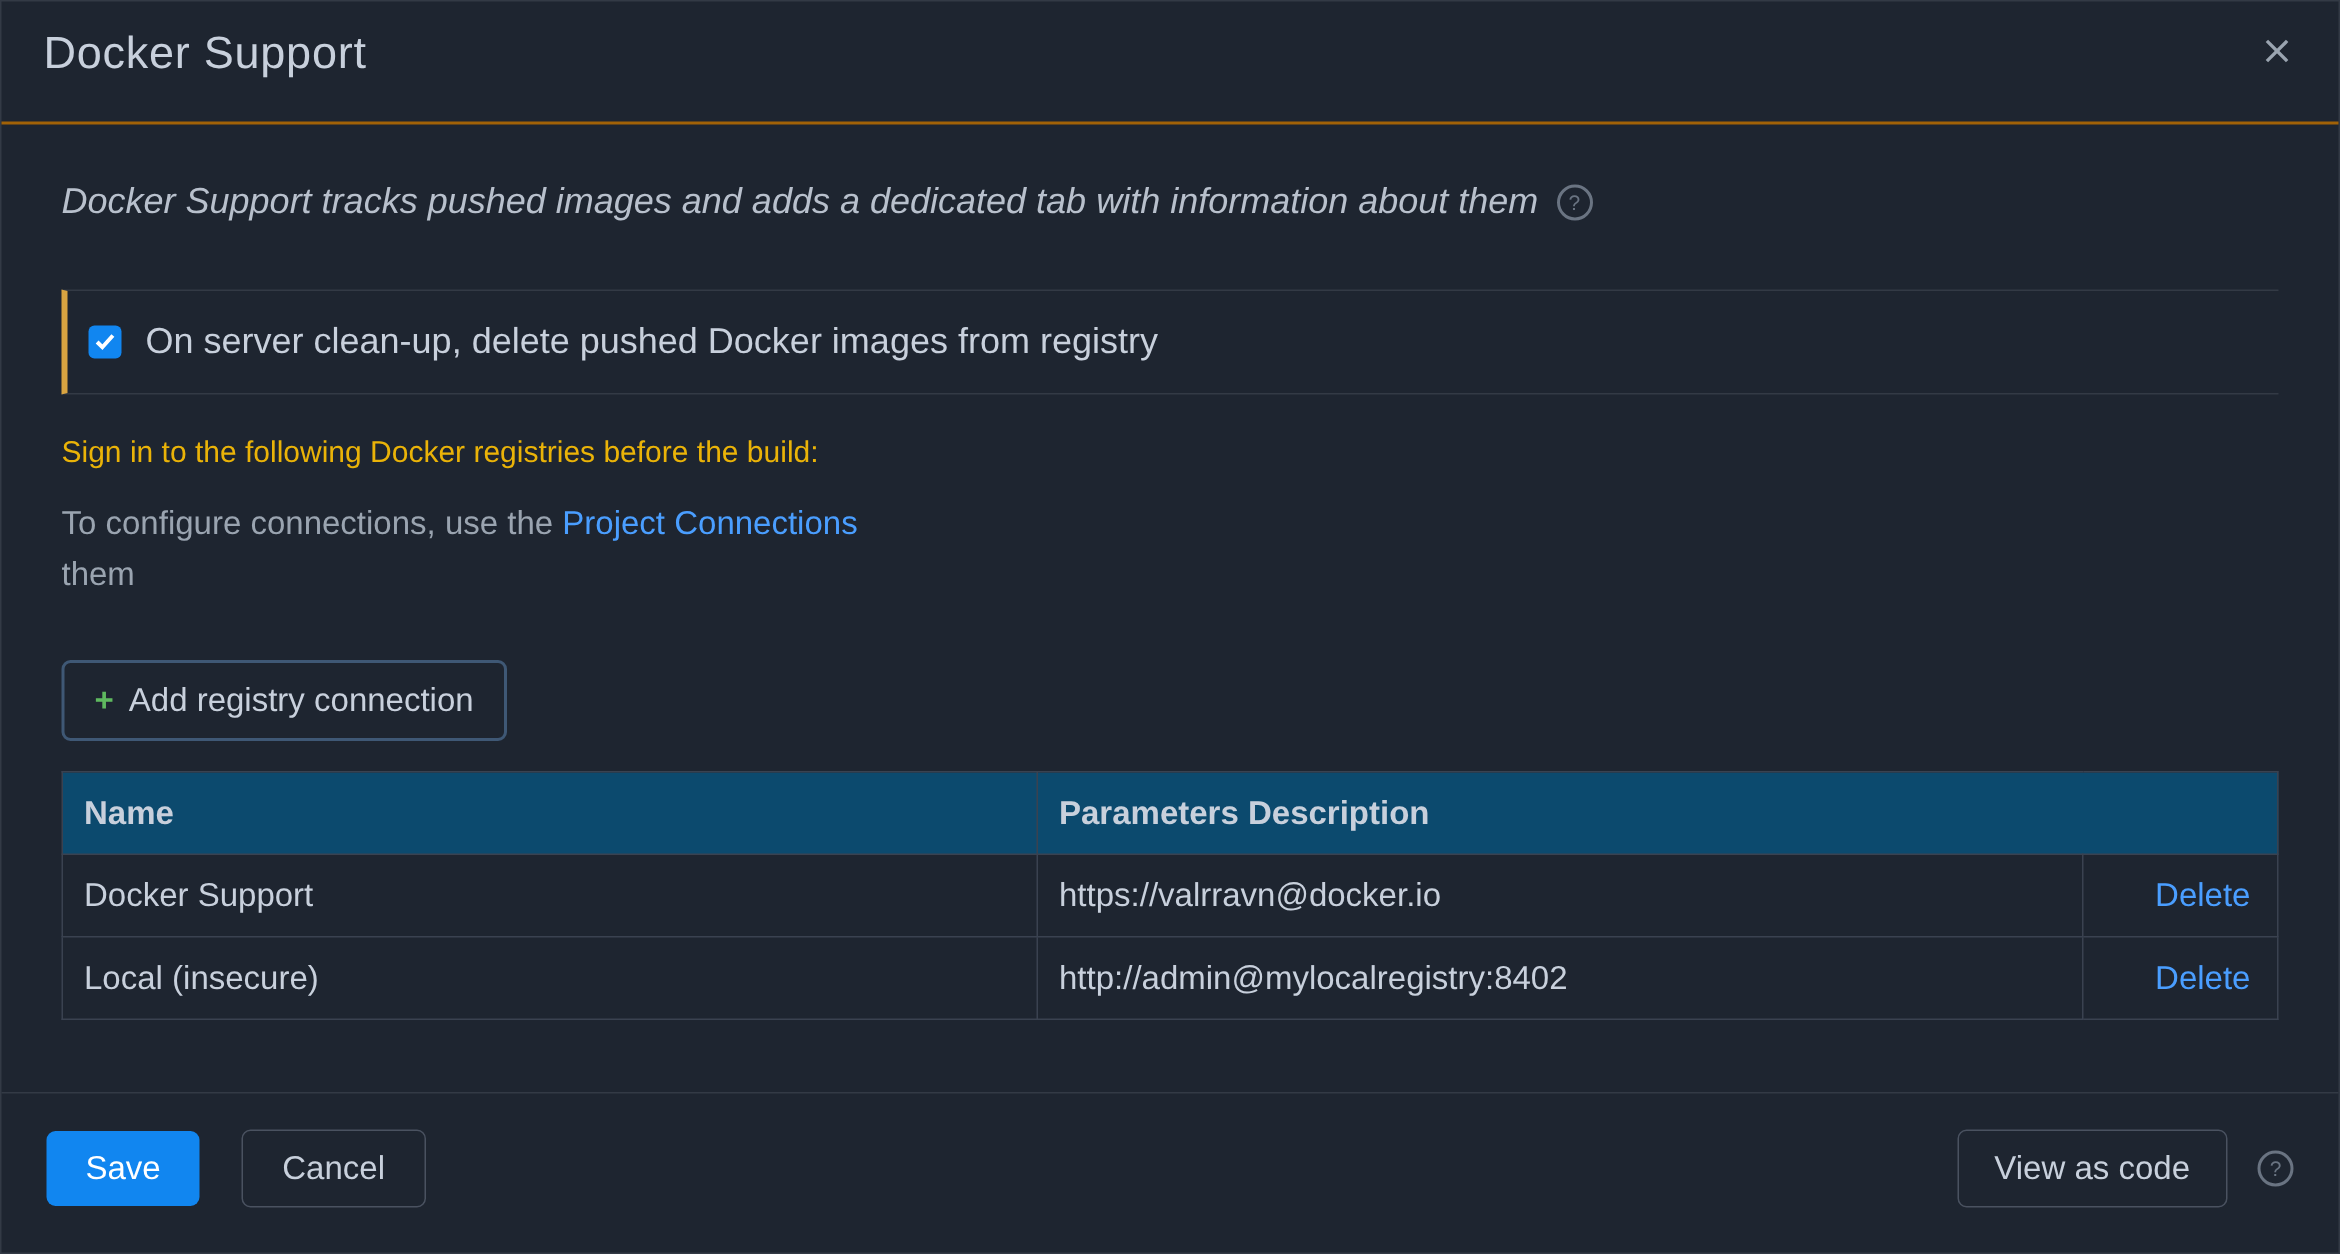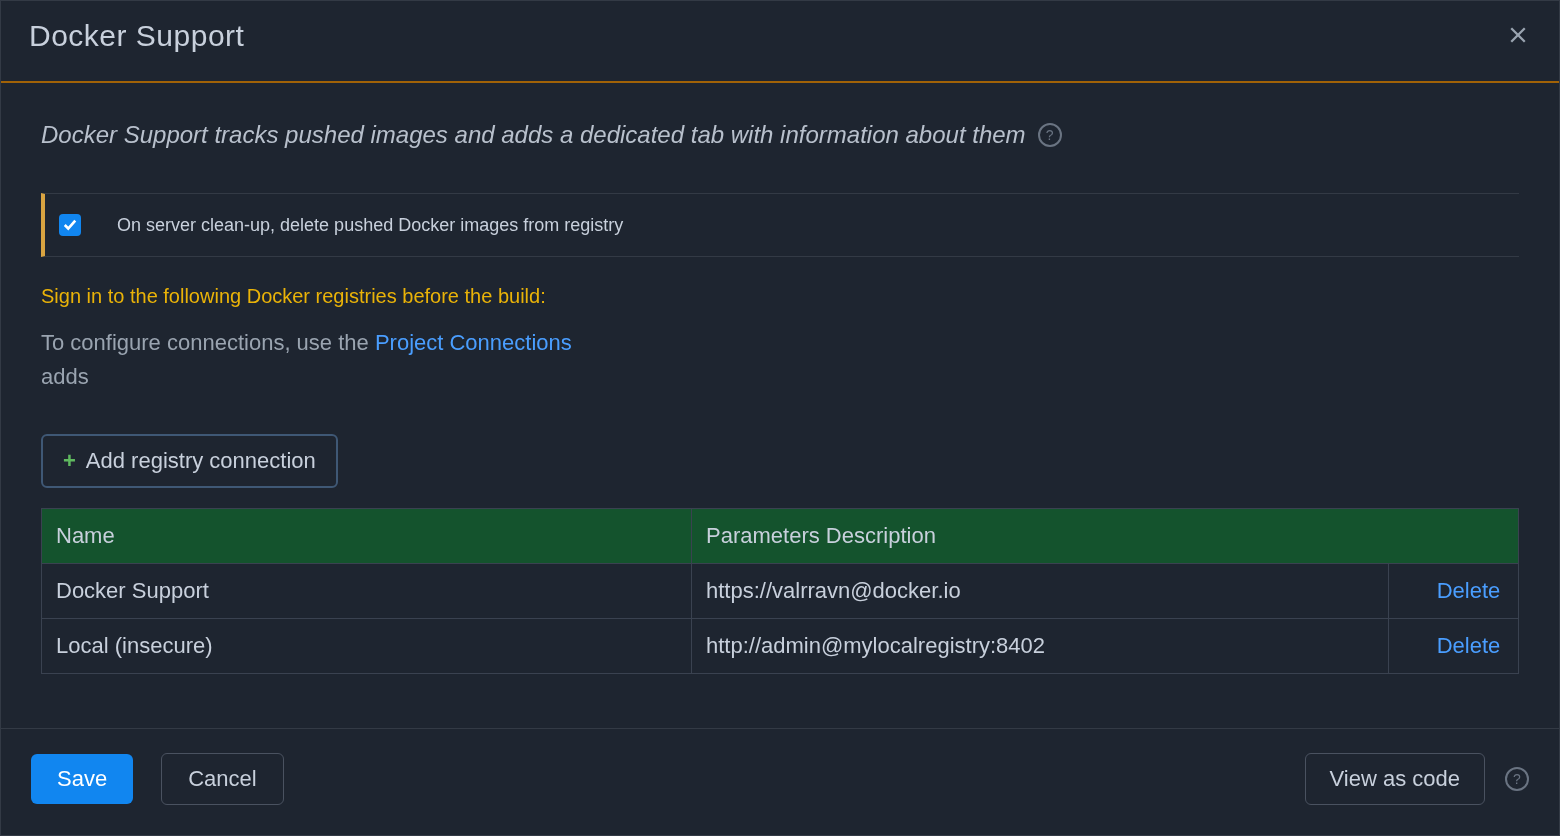--- a/index.html
+++ b/index.html
@@ -98,24 +98,23 @@
       flex-shrink: 0;
     }
     .checkbox svg {
       width: 14px;
       height: 14px;
       stroke: #fff;
       stroke-width: 3;
       fill: none;
     }
     .cleanup-label {
-      font-size: 18px;
-      color: #c8d0dc;
-      cursor: pointer;
-      margin-left: 20px;
+      font-size: 24px;
+      color: #c8d0dc;
+      cursor: pointer;
     }
     .signin-heading {
       font-size: 20px;
       color: #eab308;
       margin-bottom: 22px;
     }
     .signin-sub {
       font-size: 22px;
       color: #9aa4b0;
       margin-bottom: 8px;
@@ -149,26 +148,26 @@
       font-weight: bold;
       line-height: 1;
     }
     .registry-table {
       width: 100%;
       border-collapse: collapse;
       border: 1px solid #3a4250;
     }
     .registry-table th {
       text-align: left;
-      font-weight: 400;
+      font-weight: 700;
       font-size: 22px;
       color: #c8d0dc;
       padding: 14px 14px;
       border: 1px solid #3a4250;
-      background: #14532d;
+      background: #0c4a6e;
     }
     .registry-table td {
       font-size: 22px;
       color: #c8d0dc;
       padding: 14px 14px;
       border: 1px solid #3a4250;
     }
     .registry-table th.col-name, .registry-table td.col-name {
       width: 650px;
     }
@@ -249,21 +248,21 @@
             <polyline points="2,8 6,12 14,3"></polyline>
           </svg>
       </span>
       <span class="cleanup-label">On server clean-up, delete pushed Docker images from registry</span>
     </div>
 
     <div class="signin-heading">Sign in to the following Docker registries before the build:</div>
     <div class="signin-sub">
       <span>To configure connections, use the </span><a>Project Connections</a>
     </div>
-    <div class="signin-page">adds</div>
+    <div class="signin-page">them</div>
 
     <button class="add-registry-btn">
       <span class="plus-icon">+</span>
       <span>Add registry connection</span>
     </button>
 
     <table class="registry-table">
       <thead>
         <tr>
           <th class="col-name">Name</th>

